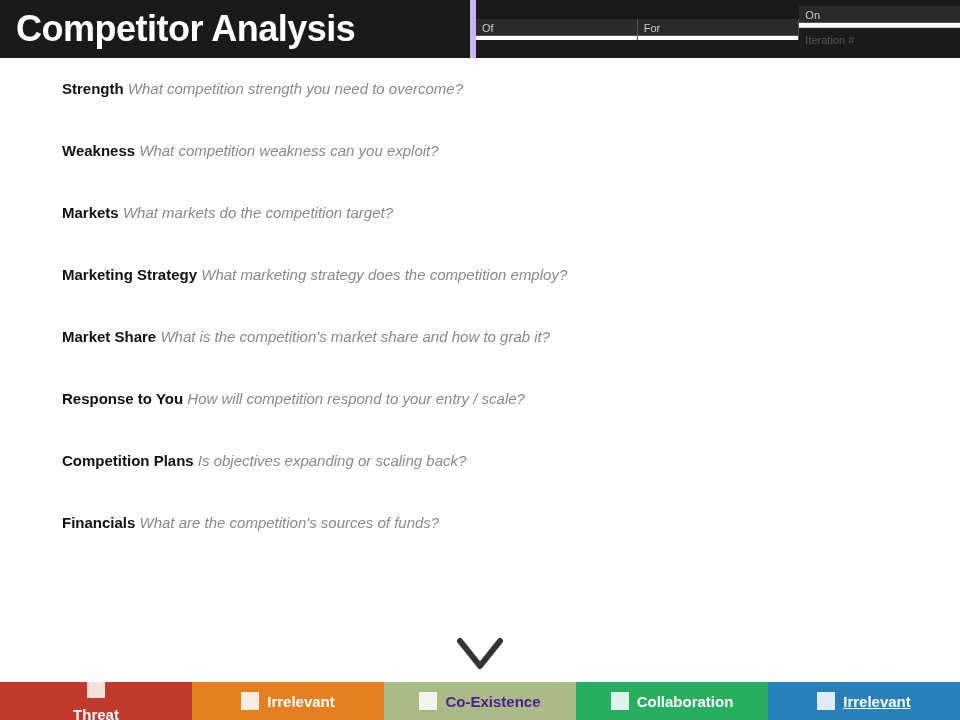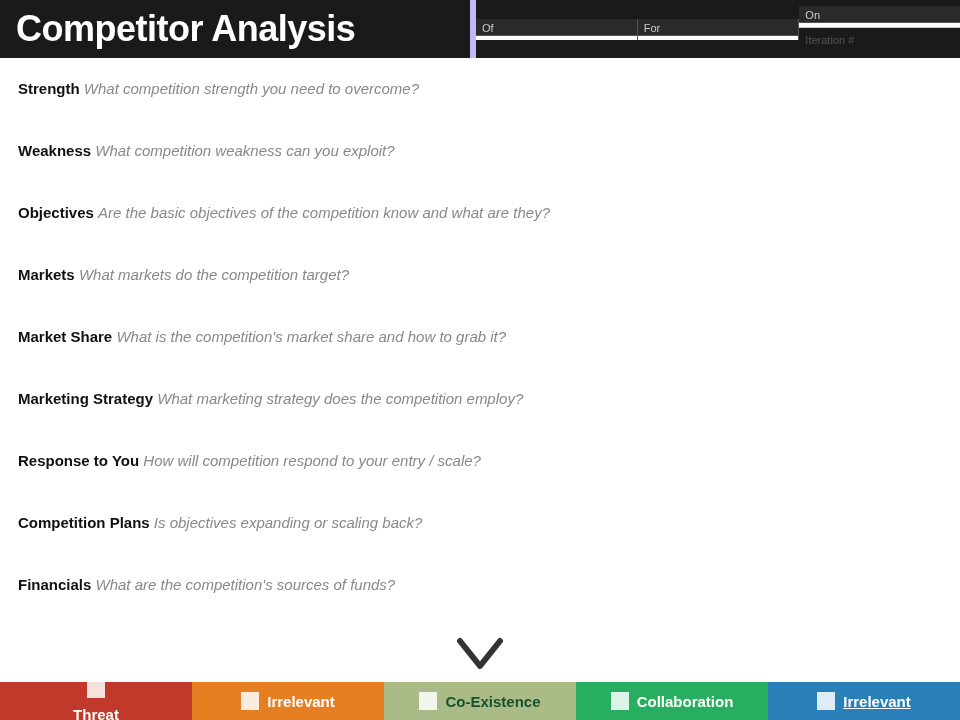--- a/index.html
+++ b/index.html
@@ -76,20 +76,21 @@
       background: #ffffff;
     }
 
     .section {
       padding: 8px 0;
       border-bottom: none;
       min-height: 62px;
       display: flex;
       align-items: flex-start;
       padding-top: 12px;
+      margin-left: 44px;
     }
 
     .section-text {
       font-size: 15px;
       line-height: 1.4;
     }
 
     .section-label {
       font-weight: bold;
       color: #111;
@@ -129,21 +130,21 @@
       align-items: center;
       justify-content: center;
       font-size: 15px;
       font-weight: bold;
       color: white;
       gap: 8px;
     }
 
     .legend-item.threat { background: #c0392b; flex-direction: column; }
     .legend-item.competition { background: #e67e22; }
-    .legend-item.coexistence { background: #aabb88; color: #14532d; }
+    .legend-item.coexistence { background: #aabb88; color: #4c1d95; }
     .legend-item.collaboration { background: #27ae60; }
     .legend-item.irrelevant { background: #2980b9; text-decoration: underline; }
 
     .legend-icon {
       width: 18px;
       height: 18px;
       background: white;
       display: inline-block;
       flex-shrink: 0;
       opacity: 0.85;
@@ -175,30 +176,27 @@
 
 <main class="main-content">
   <div id="sections-container">
       <div class="section">
         <p class="section-text"><span class="section-label">Strength </span><span class="section-desc">What competition strength you need to overcome?</span></p>
       </div>
       <div class="section">
         <p class="section-text"><span class="section-label">Weakness </span><span class="section-desc">What competition weakness can you exploit?</span></p>
       </div>
       <div class="section">
-        <p class="section-text"><span class="section-label">Objectives </span><span class="section-desc">Are the basic objectives of the competition know and what are they?</span></p>
-      </div>
-      <div class="section">
         <p class="section-text"><span class="section-label">Markets </span><span class="section-desc">What markets do the competition target?</span></p>
       </div>
       <div class="section">
+        <p class="section-text"><span class="section-label">Marketing Strategy </span><span class="section-desc">What marketing strategy does the competition employ?</span></p>
+      </div>
+      <div class="section">
         <p class="section-text"><span class="section-label">Market Share </span><span class="section-desc">What is the competition's market share and how to grab it?</span></p>
-      </div>
-      <div class="section">
-        <p class="section-text"><span class="section-label">Marketing Strategy </span><span class="section-desc">What marketing strategy does the competition employ?</span></p>
       </div>
       <div class="section">
         <p class="section-text"><span class="section-label">Response to You </span><span class="section-desc">How will competition respond to your entry / scale?</span></p>
       </div>
       <div class="section">
         <p class="section-text"><span class="section-label">Competition Plans </span><span class="section-desc">Is objectives expanding or scaling back?</span></p>
       </div>
       <div class="section">
         <p class="section-text"><span class="section-label">Financials </span><span class="section-desc">What are the competition's sources of funds?</span></p>
       </div>

